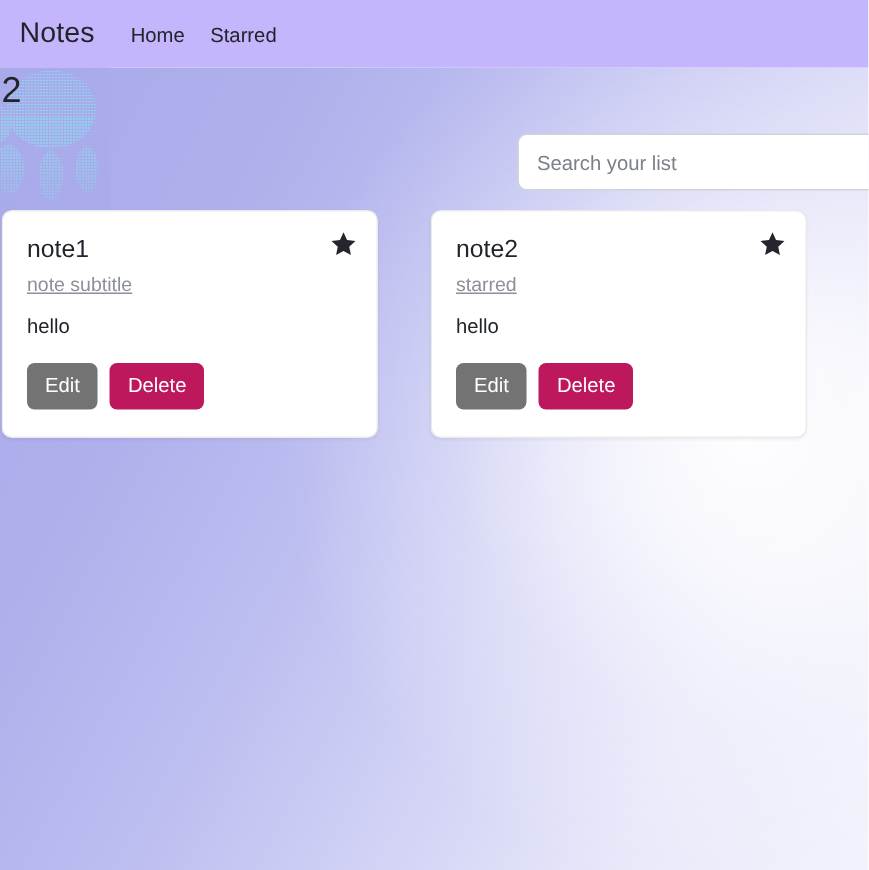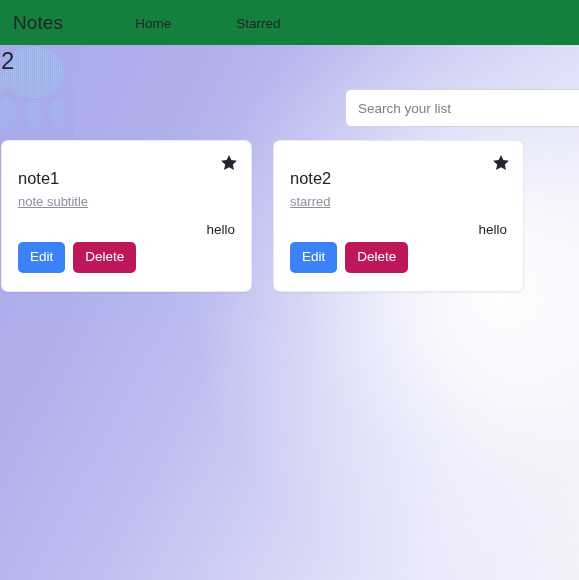--- a/index.html
+++ b/index.html
@@ -20,21 +20,21 @@
     overflow: hidden;
   }
 
   
   .navbar {
     position: absolute;
     left: 0;
     top: 0;
     width: 579px;
     height: 45px;
-    background: #15803d;
+    background: #c4b5fd;
     box-sizing: border-box;
     display: flex;
     align-items: center;
     padding-left: 13px;
     z-index: 40;
   }
   .brand {
     font-size: 19px;
     color: #212529;
     letter-spacing: 0.1px;
@@ -46,21 +46,20 @@
     display: flex;
     align-items: center;
     gap: 17px;
     margin-top: 2px;
   }
   .nav-link {
     font-size: 13.5px;
     color: #212529;
     text-decoration: none;
     line-height: 1;
-    margin-left: 48px;
   }
 
   
   .page-bg {
     position: absolute;
     left: 0;
     top: 45px;
     width: 579px;
     height: 535px;
     background:
@@ -167,25 +166,25 @@
     top: 0;
     width: 251px;
     height: 152px;
     box-sizing: border-box;
     background: #ffffff;
     border: 1px solid rgba(0,0,0,0.08);
     border-radius: 7px;
     box-shadow: 0 1px 2px rgba(30,30,70,0.06);
   }
   .card.card-0 { left: 1px; }
-  .card.card-1 { left: 273px; }
+  .card.card-1 { left: 287px; }
 
   .card-inner {
     position: relative;
-    padding: 28px 16px 0 16px;
+    padding: 16px 16px 0 16px;
     height: 100%;
     box-sizing: border-box;
   }
   .card-title {
     font-size: 16.5px;
     color: #212529;
     line-height: 1.1;
     margin: 0;
     padding-right: 30px;
   }
@@ -194,21 +193,20 @@
     color: #8b909a;
     line-height: 1.1;
     margin-top: 8px;
     text-decoration: underline;
   }
   .card-text {
     font-size: 13.5px;
     color: #212529;
     line-height: 1.1;
     margin-top: 14px;
-    text-align: right;
   }
   .star-icon {
     position: absolute;
     right: 13px;
     top: 13px;
     width: 18px;
     height: 18px;
     color: #25252e;
     display: block;
   }
@@ -223,21 +221,21 @@
   .btn {
     border: none;
     border-radius: 5px;
     font-family: "Liberation Sans", sans-serif;
     font-size: 13.5px;
     line-height: 1;
     color: #ffffff;
     padding: 8px 12px 9px 12px;
     cursor: pointer;
   }
-  .btn-edit { background: #3b82f6; }
+  .btn-edit { background: #737373; }
   .btn-delete { background: #be185d; }
 </style>
 </head>
 <body>
 
 <div id="app">
 
   <div class="navbar">
     <a class="brand" href="#">Notes</a>
     <div class="nav-links">

